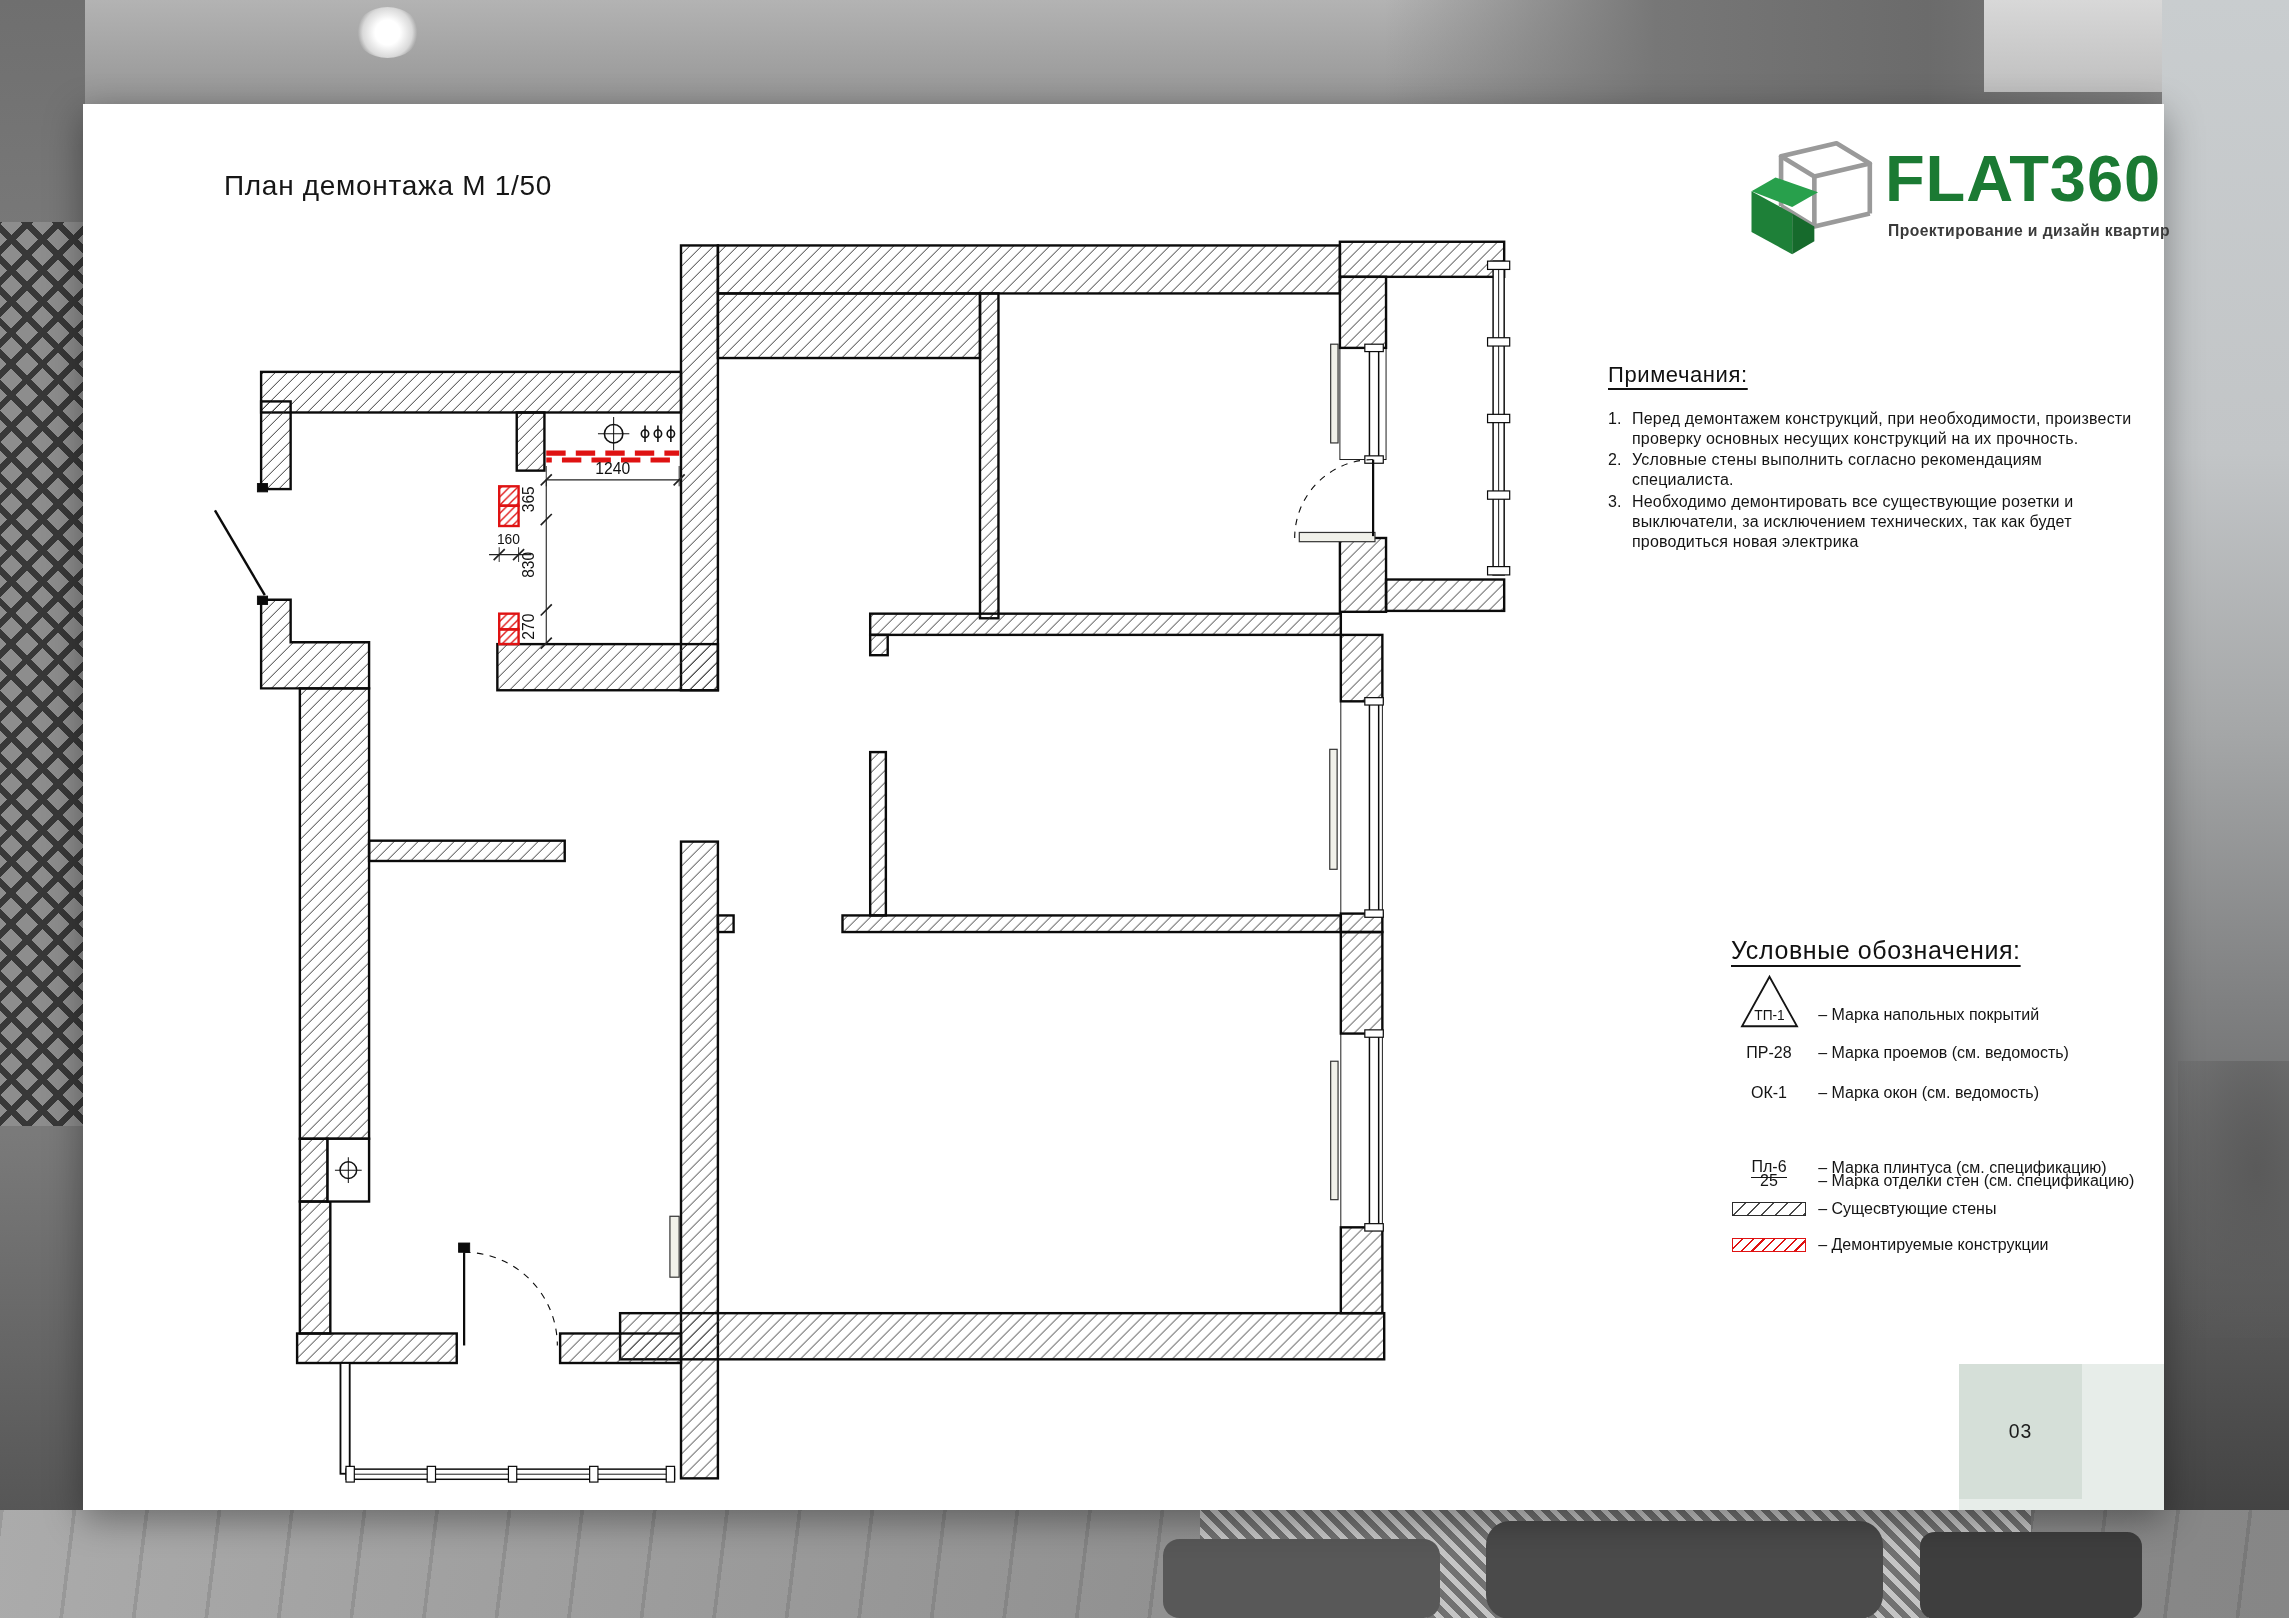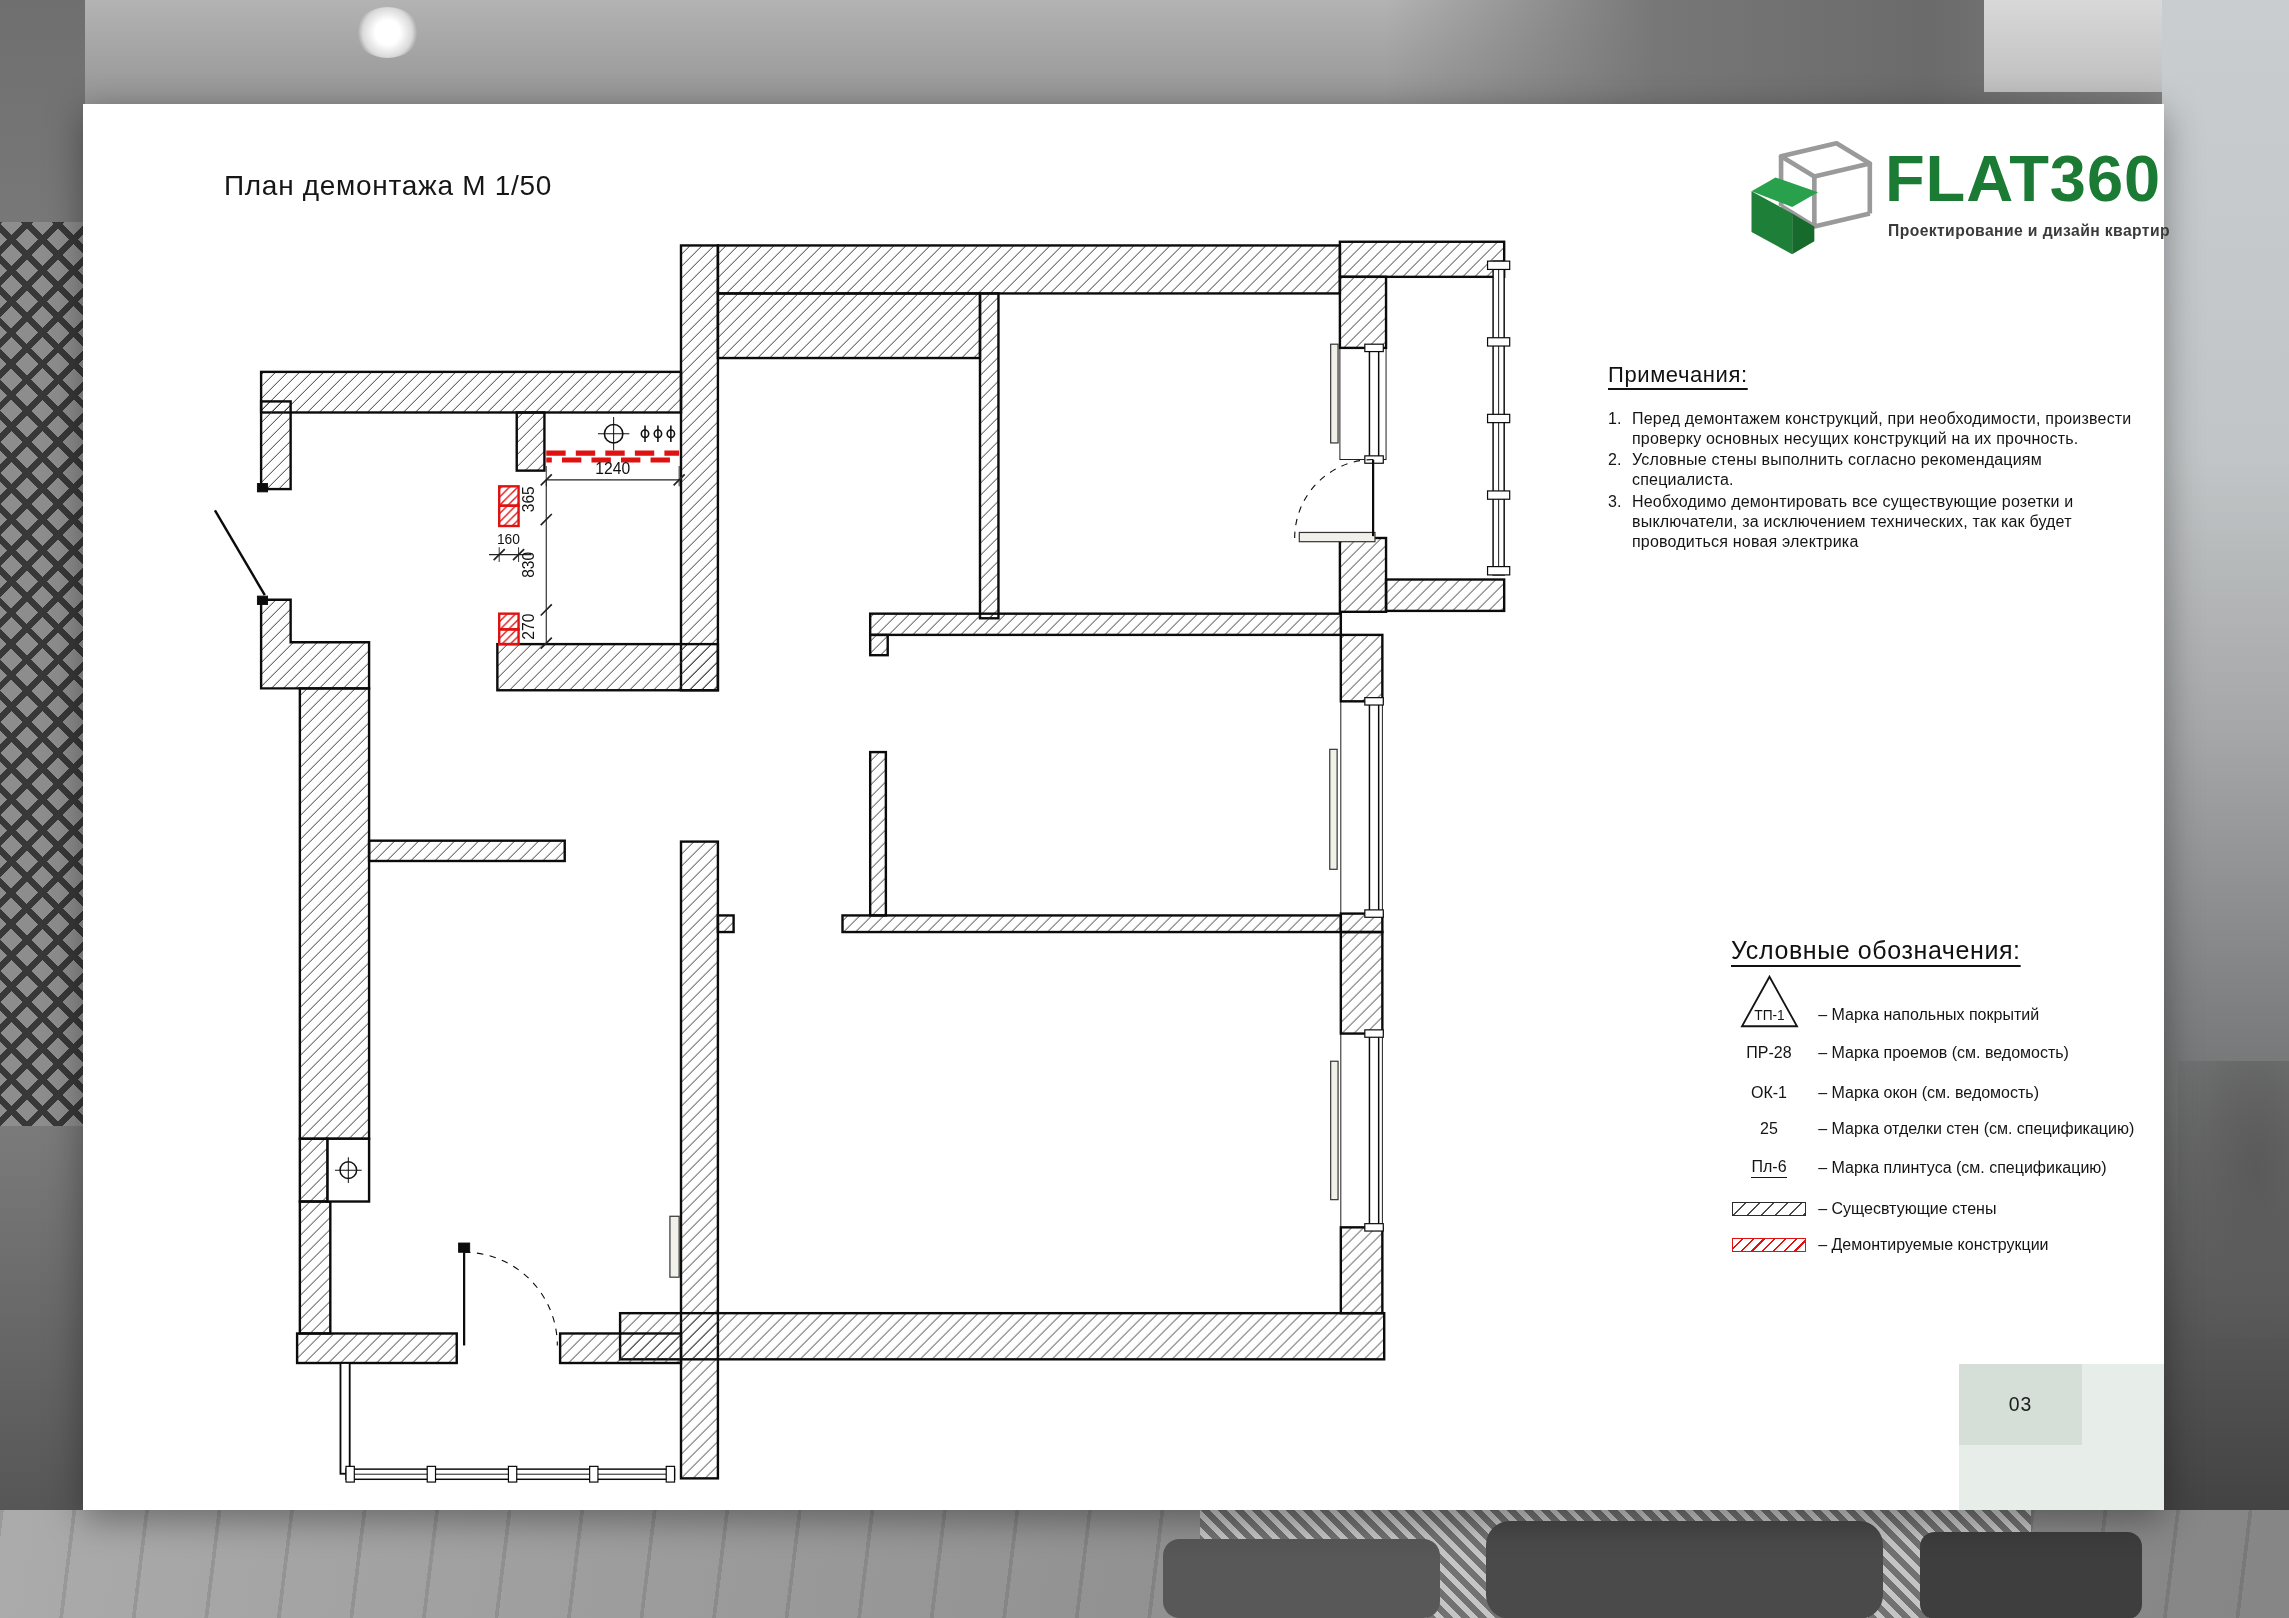--- a/index.html
+++ b/index.html
@@ -54,21 +54,21 @@
   .legend-heading{left:1648px;top:832px;font-size:25px;color:#111;letter-spacing:0.6px;text-decoration:underline;text-underline-offset:5.5px;}
   .legend-row{left:1646px;display:flex;align-items:center;gap:9.2px;color:#141414;font-size:16px;}
   .legend-sym{width:80px;flex:0 0 80px;display:flex;justify-content:center;align-items:center;font-size:16px;color:#141414;}
   .legend-sym.u span{border-bottom:1.5px solid #141414;padding-bottom:0.9px;}
   .sw{width:74px;height:14px;border:1.5px solid #2b2b2b;background-color:#fff;
       background-image:repeating-linear-gradient(135deg,transparent 0 8.3px,#4a4a4a 8.3px 9.8px);}
   .sw.red{border-color:#df1212;background-image:repeating-linear-gradient(135deg,transparent 0 6px,#df1212 6px 7.6px);}
 
   
   .pn-light{left:1876px;top:1260px;width:205px;height:146px;background:#e7ede9;}
-  .pn-dark{left:1876px;top:1260px;width:123px;height:81px;background:#d5dfd8;
+  .pn-dark{left:1876px;top:1260px;width:123px;height:135px;background:#d5dfd8;
            display:flex;align-items:center;justify-content:center;font-size:19.4px;color:#1c1c1c;letter-spacing:0.9px;}
 
   .plan-svg{left:0;top:0;}
 </style>
 </head>
 <body>
 
 <div id="stage">
 
   <div class="abs bg-top"></div>
@@ -135,21 +135,21 @@
       <span style="padding-bottom:5.5px;">– Марка напольных покрытий</span>
     </div>
     <div class="abs legend-row" style="top:940px;">
       <span class="legend-sym">ПР-28</span>
       <span>– Марка проемов (см. ведомость)</span>
     </div>
     <div class="abs legend-row" style="top:980px;">
       <span class="legend-sym">ОК-1</span>
       <span>– Марка окон (см. ведомость)</span>
     </div>
-    <div class="abs legend-row" style="top:1016px;">
+    <div class="abs legend-row" style="top:1068px;">
       <span class="legend-sym">25</span>
       <span>– Марка отделки стен (см. спецификацию)</span>
     </div>
     <div class="abs legend-row" style="top:1054px;">
       <span class="legend-sym u">
           <span>Пл-6</span>
         </span>
       <span>– Марка плинтуса (см. спецификацию)</span>
     </div>
     <div class="abs legend-row" style="top:1096px;">

